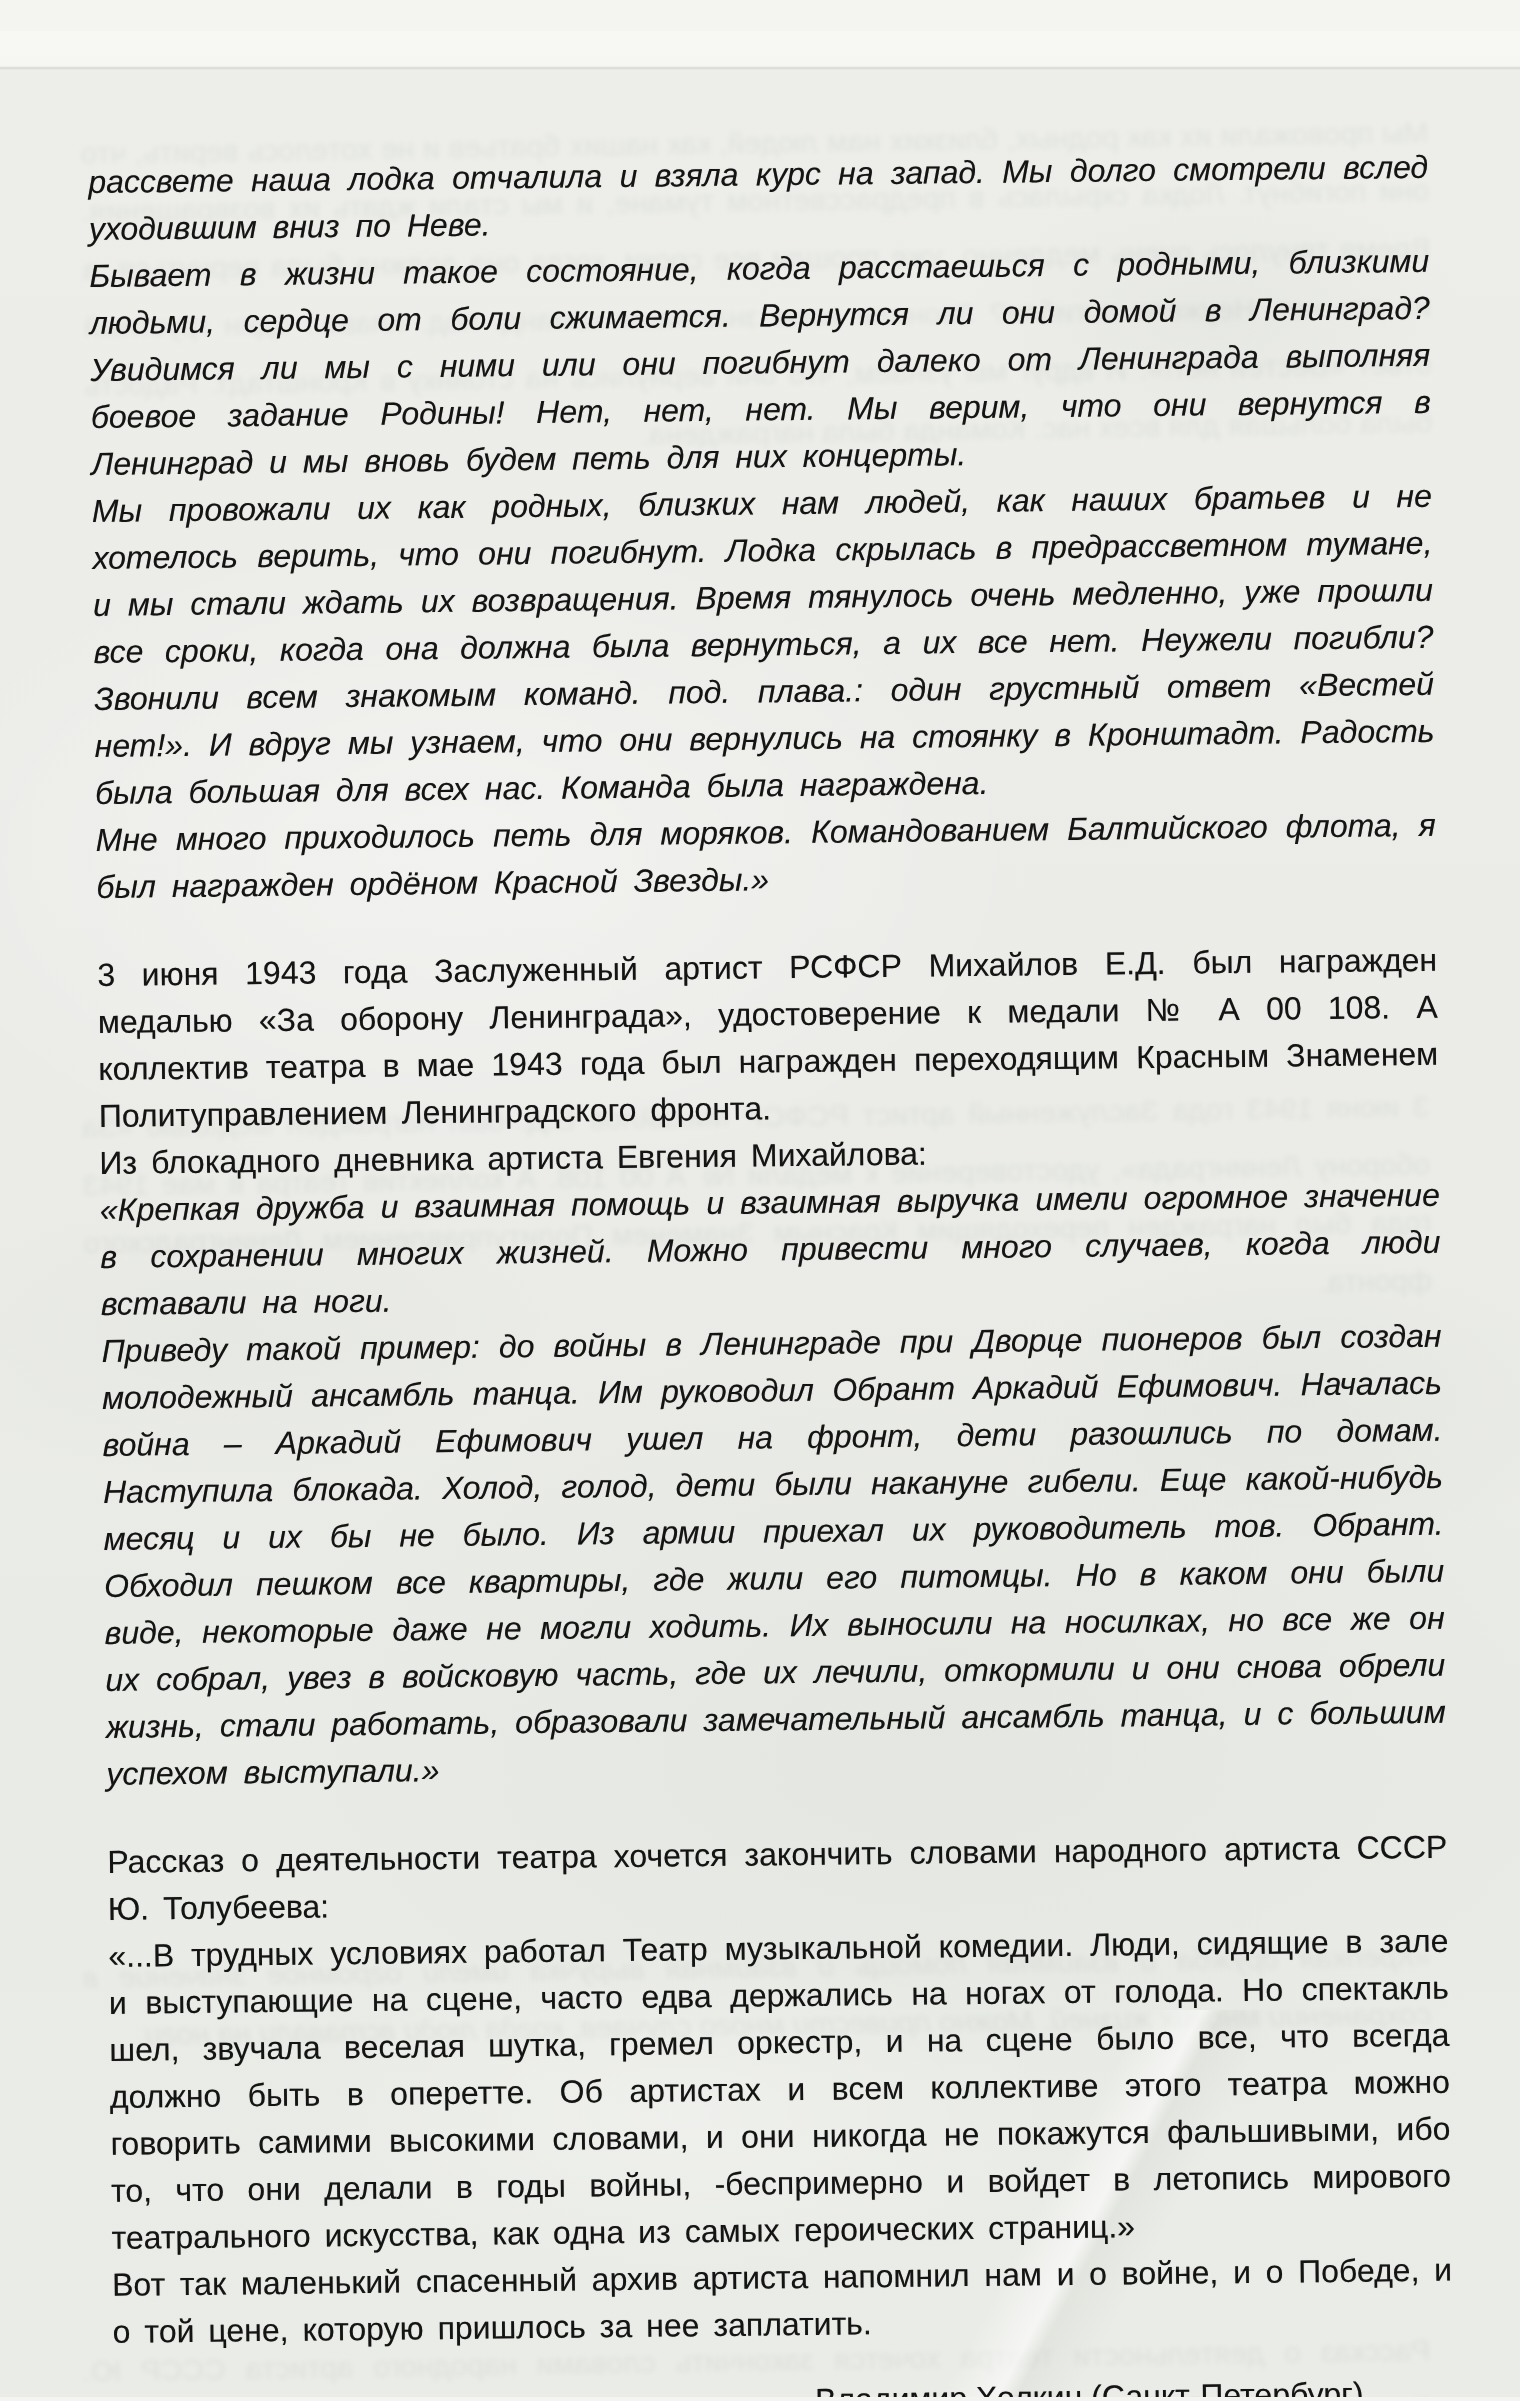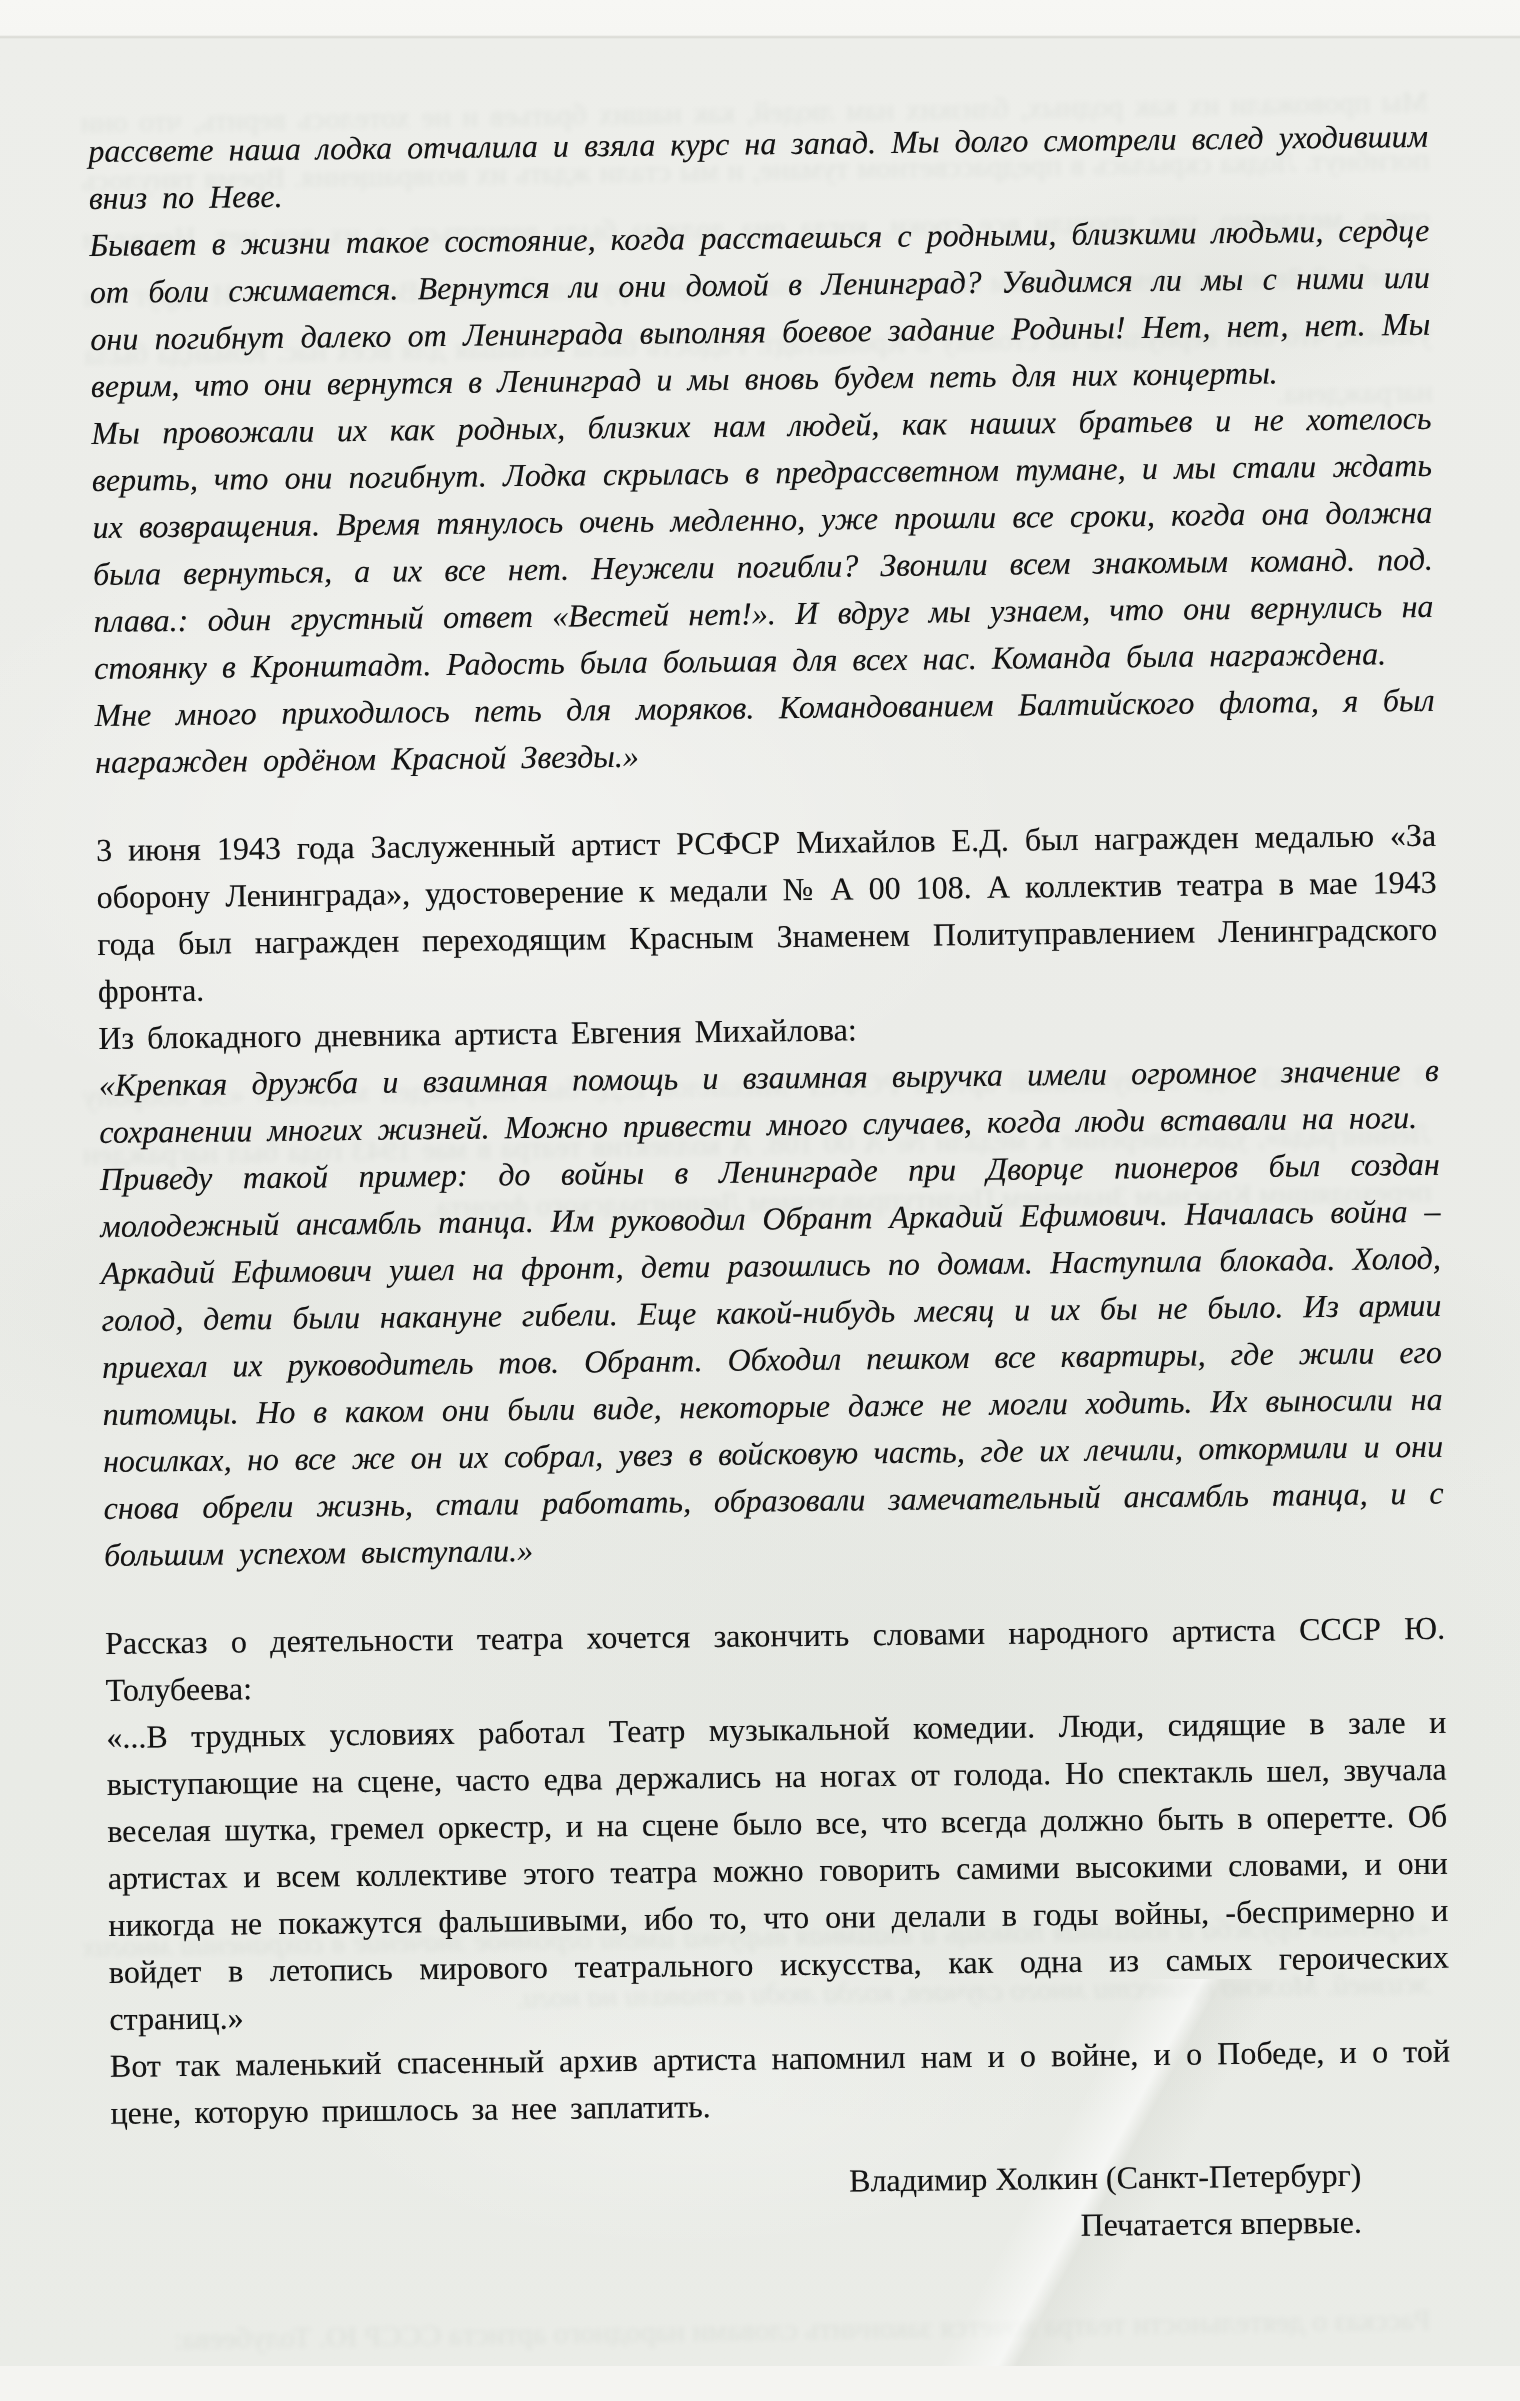--- a/index.html
+++ b/index.html
@@ -14,21 +14,22 @@
   
   .scan {
     position: relative;
     width: 1521px;
     height: 2366px;
     background:
       radial-gradient(ellipse 967px 622px at 62% 72%, rgba(150,165,150,0.06), rgba(0,0,0,0) 70%),
       radial-gradient(ellipse 829px 484px at 30% 35%, rgba(255,255,255,0.35), rgba(0,0,0,0) 70%),
       linear-gradient(180deg, #f7f7f4 0px, #f6f6f3 35px, #d8d8d2 37px, #edeeea 39px, #ebece8 45%, #e9ebe6 75%, #eaece7 100%);
     overflow: hidden;
-    font-family: Liberation Serif, serif;
+    font-family: Liberation Sans, sans-serif;
+    margin-top: 31px;
   }
 
   
   .texture {
     position: absolute; inset: 0;
     background:
       radial-gradient(ellipse 345px 180px at 80% 12%, rgba(210,214,206,0.25), rgba(0,0,0,0) 70%),
       radial-gradient(ellipse 484px 207px at 15% 55%, rgba(214,218,210,0.20), rgba(0,0,0,0) 70%),
       radial-gradient(ellipse 415px 221px at 85% 58%, rgba(208,214,205,0.22), rgba(0,0,0,0) 70%),
       radial-gradient(ellipse 553px 249px at 45% 88%, rgba(255,255,255,0.25), rgba(0,0,0,0) 70%);

